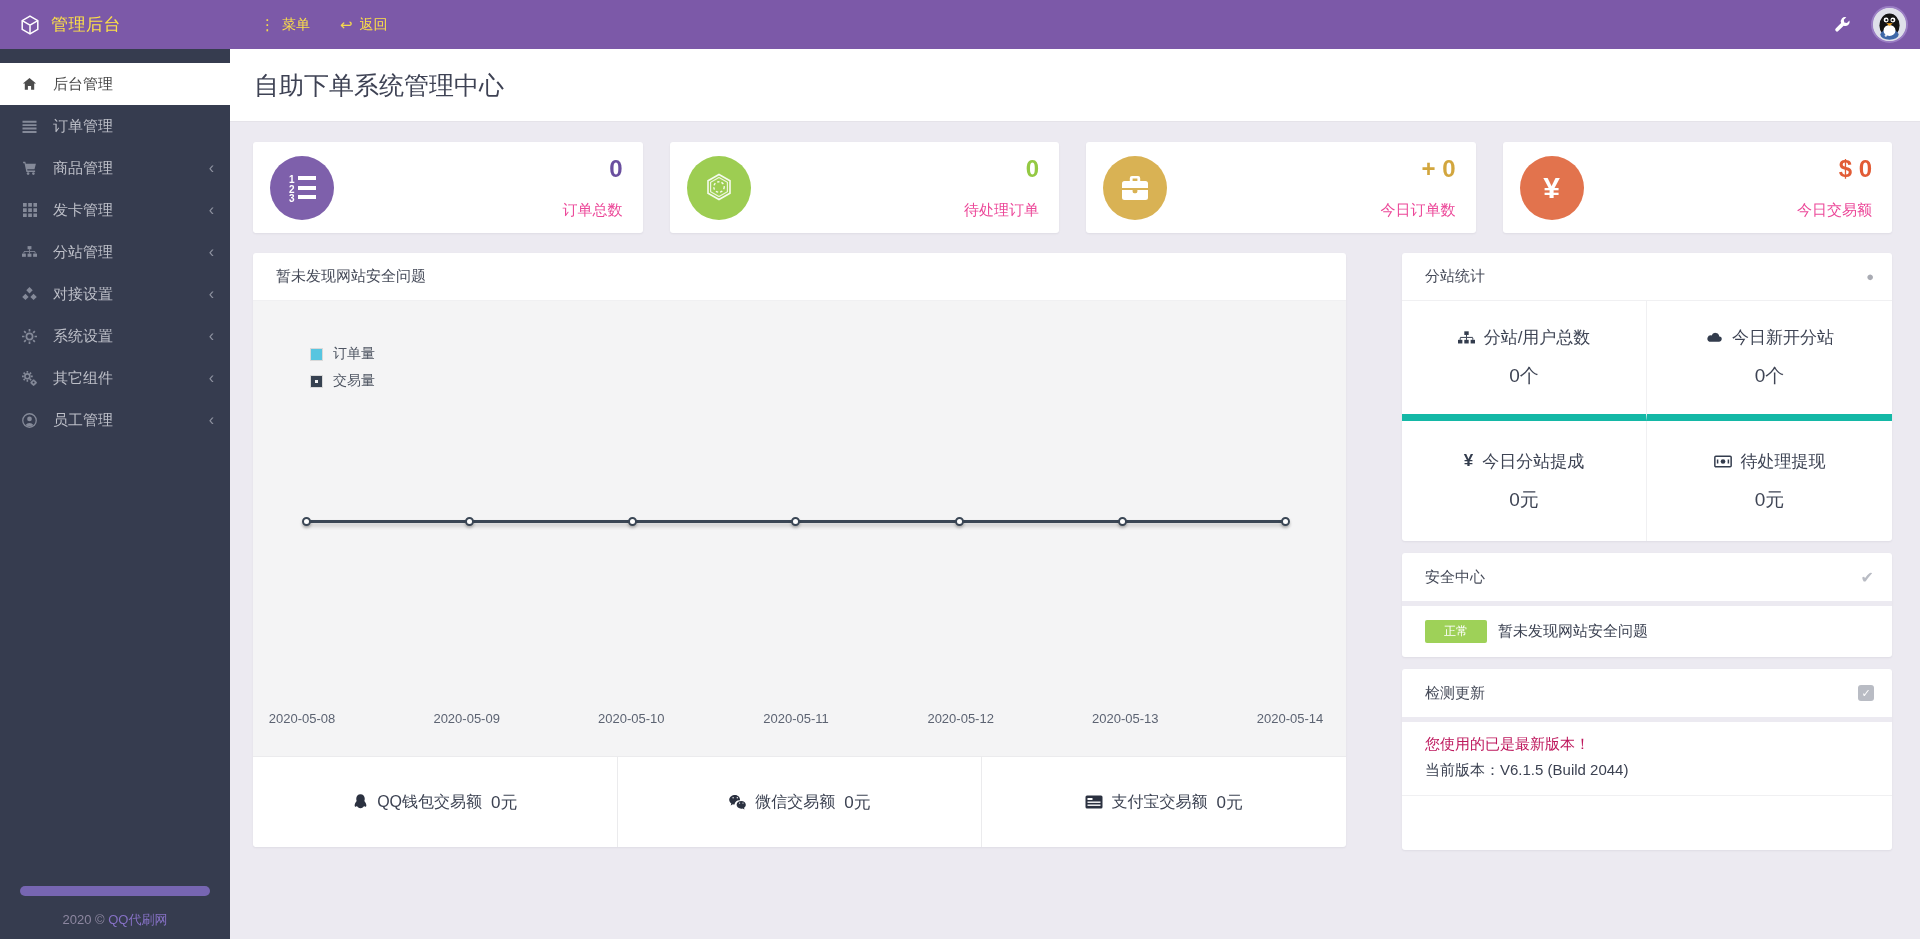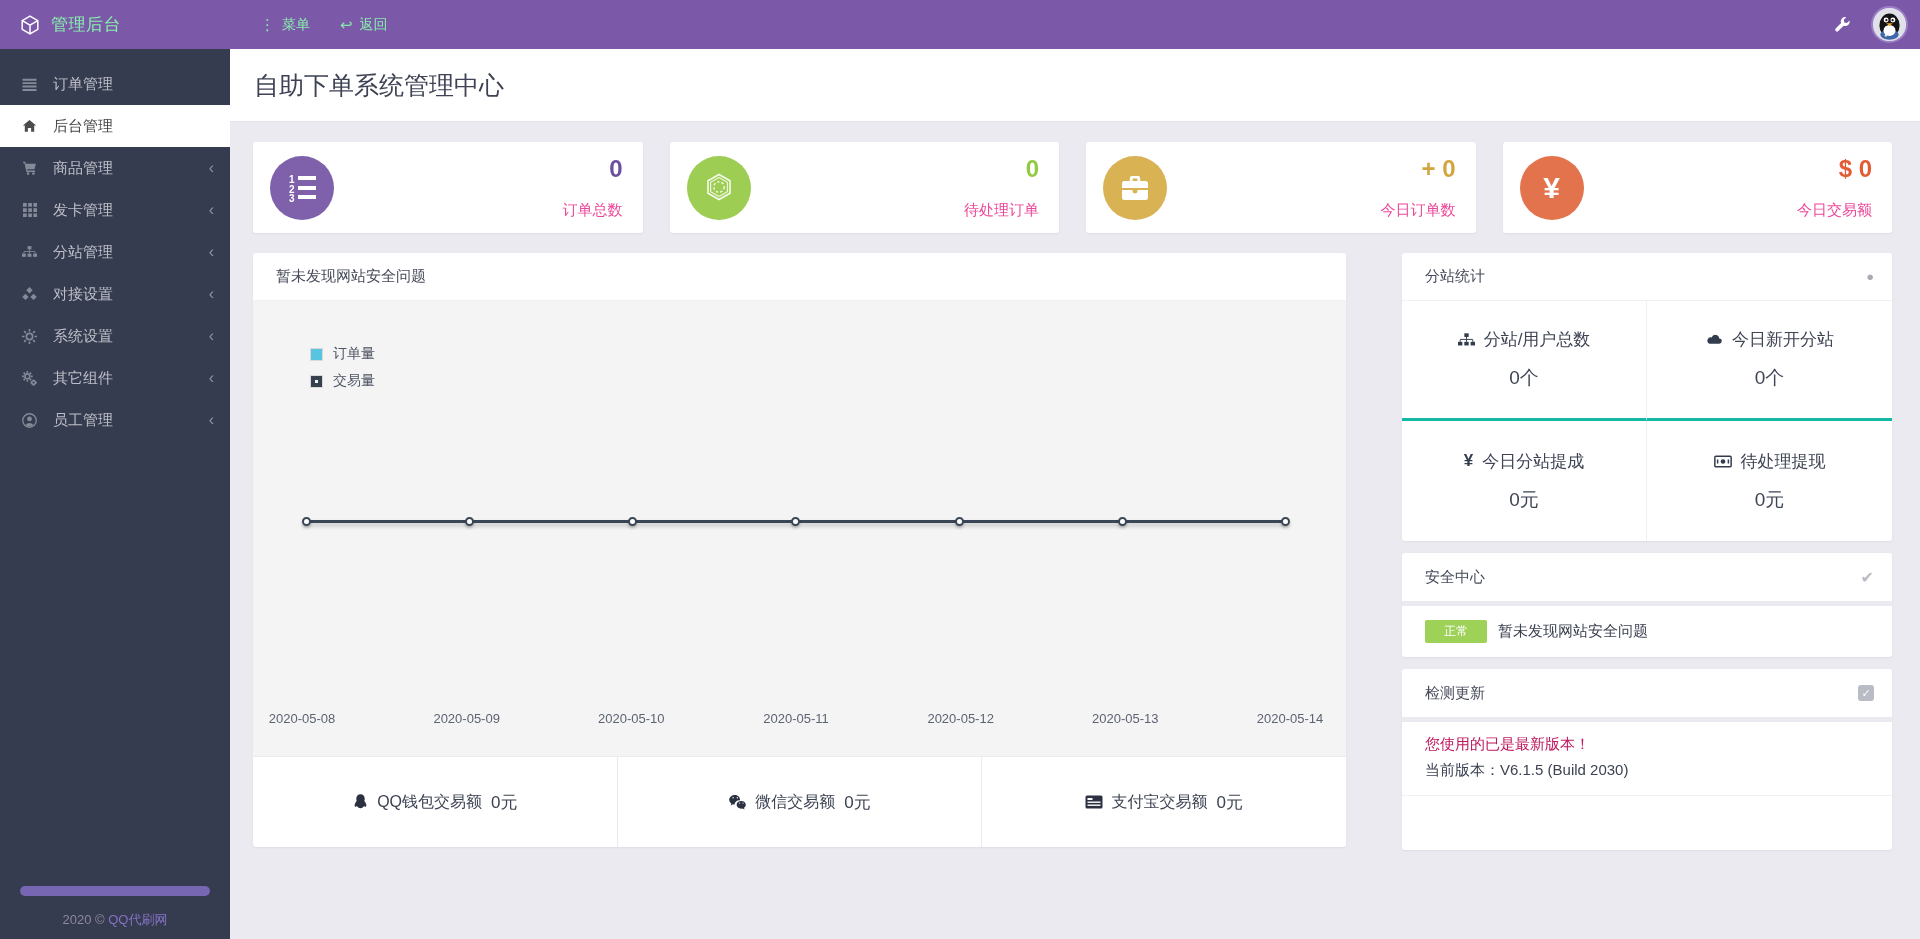--- a/index.html
+++ b/index.html
@@ -1,19 +1,19 @@
 <!DOCTYPE html>
 <html><head>
 <meta charset="utf-8">
 <style>
   * { margin:0; padding:0; box-sizing:border-box; }
   html,body { width:1920px; height:939px; font-family:"Liberation Sans","DejaVu Sans",sans-serif; background:#eceaf1; overflow:hidden; }
 
   
-  .topbar { position:absolute; top:0; left:0; width:1920px; height:49px; background:#7c59a8; color:#86efac; display:flex; align-items:center; z-index:20; }
+  .topbar { position:absolute; top:0; left:0; width:1920px; height:49px; background:#7c59a8; color:#fde047; display:flex; align-items:center; z-index:20; }
   .brand { width:230px; display:flex; align-items:center; gap:11px; padding-left:20px; font-size:17px; letter-spacing:.5px; }
   .topbar-actions { display:flex; align-items:center; gap:30px; margin-left:30px; font-size:14px; }
   .tb-action { display:flex; align-items:center; gap:7px; cursor:pointer; }
   .tb-glyph { font-size:15px; opacity:.95; }
   .topbar-right { margin-left:auto; display:flex; align-items:center; gap:20px; padding-right:12px; }
   .wrench-btn { display:flex; align-items:center; cursor:pointer; }
   .avatar { width:37px; height:37px; border-radius:50%; overflow:hidden; background:#dfe0ea; border:2px solid #9b7fc4; cursor:pointer; }
 
   
   .sidebar { position:absolute; top:49px; left:0; bottom:0; width:230px; background:#363c4f; padding-top:14px; }
@@ -70,21 +70,21 @@
   .pay-cell:last-child { border-right:none; }
   .pay-top { display:flex; align-items:center; gap:8px; font-size:16px; }
   .pay-top .picn { display:flex; align-items:center; color:#2b3140; }
   .pay-val { font-size:17px; }
 
   
   .rcol { display:flex; flex-direction:column; gap:12px;margin-left:28px; }
   .sub-grid { display:grid; grid-template-columns:1fr 1fr; }
   .sub-cell { height:120px; display:flex; flex-direction:column; align-items:center; justify-content:center; }
   .sub-cell:nth-child(odd) { border-right:1px solid #f0f0f2; }
-  .sub-cell:nth-child(-n+2) { border-bottom:3px solid #14b8a6; }
+  .sub-cell:nth-child(-n+2) { border-bottom:7px solid #14b8a6; }
   .sub-label { display:flex; align-items:center; gap:9px; font-size:17px; color:#3e4454; }
   .sub-label .sicn { display:flex; align-items:center; color:#333c4d; }
   .sub-yen { font-size:17px; font-weight:bold; }
   .sub-value { margin-top:14px; font-size:19px; color:#3e4454; }
 
   .gap-divider { height:5px; background:#eceaf1; }
   .security-body { height:51px; display:flex; align-items:center; gap:11px; padding-left:23px; }
   .badge { color:#fff; font-size:12px; padding:3px 19px; border-radius:2px; }
   .sec-text { font-size:15px; color:#3c4252; }
 
@@ -136,36 +136,36 @@
         <circle cx="21.4" cy="13.3" r="1.2" fill="#111"></circle>
         <polygon points="14.5,16.6 21.5,16.6 18,19.6" fill="#f5a623"></polygon>
         <circle cx="14" cy="30" r="1.3" fill="#fff" opacity="0.85"></circle>
       </svg>
     </span>
   </div>
 </div>
 
 <div class="sidebar">
 
+  <div class="nav-item active">
+    <span class="icn">
+      <svg width="15" height="14" viewBox="0 0 14 14" fill="currentColor">
+          <path d="M7 .9 13.6 6.6h-1.9v6.1H8.6V8.9H5.4v3.8H2.3V6.6H.4z"></path>
+        </svg>
+    </span>
+    <span>后台管理</span>
+  </div>
+
   <div class="nav-item">
     <span class="icn">
       <svg width="15" height="13" viewBox="0 0 14 13" fill="currentColor">
           <path d="M0 .8h14v1.9H0zM0 4.2h14v1.9H0zM0 7.6h14v1.9H0zM0 11h14v1.9H0z"></path>
         </svg>
     </span>
     <span>订单管理</span>
-  </div>
-
-  <div class="nav-item active">
-    <span class="icn">
-      <svg width="15" height="14" viewBox="0 0 14 14" fill="currentColor">
-          <path d="M7 .9 13.6 6.6h-1.9v6.1H8.6V8.9H5.4v3.8H2.3V6.6H.4z"></path>
-        </svg>
-    </span>
-    <span>后台管理</span>
   </div>
 
   <div class="nav-item">
     <span class="icn">
       <svg width="15" height="14" viewBox="0 0 14 14" fill="currentColor">
           <path d="M.6.8h2.2l.5 2h10.1l-1.4 5.4H4.7l.3 1.3h7.6v1.4H3.9L2 2.2H.6z"></path>
           <circle cx="5.6" cy="12.6" r="1.3"></circle>
           <circle cx="10.9" cy="12.6" r="1.3"></circle>
         </svg>
     </span>
@@ -476,21 +476,21 @@
         <div class="card">
           <div class="card-head" style="border-bottom:none">
             <span>检测更新</span>
             <span class="head-tool">
                 <span class="checkbox-glyph">✓</span>
               </span>
           </div>
           <div class="gap-divider"></div>
           <div class="update-body">
             <div class="update-status" style="color: #be185d;">您使用的已是最新版本！</div>
-            <div class="update-version">当前版本：V6.1.5 (Build 2030)</div>
+            <div class="update-version">当前版本：V6.1.5 (Build 2044)</div>
           </div>
           <div class="update-footer"></div>
         </div>
 
       </div>
     </div>
   </div>
 </div>
 
 </body></html>

